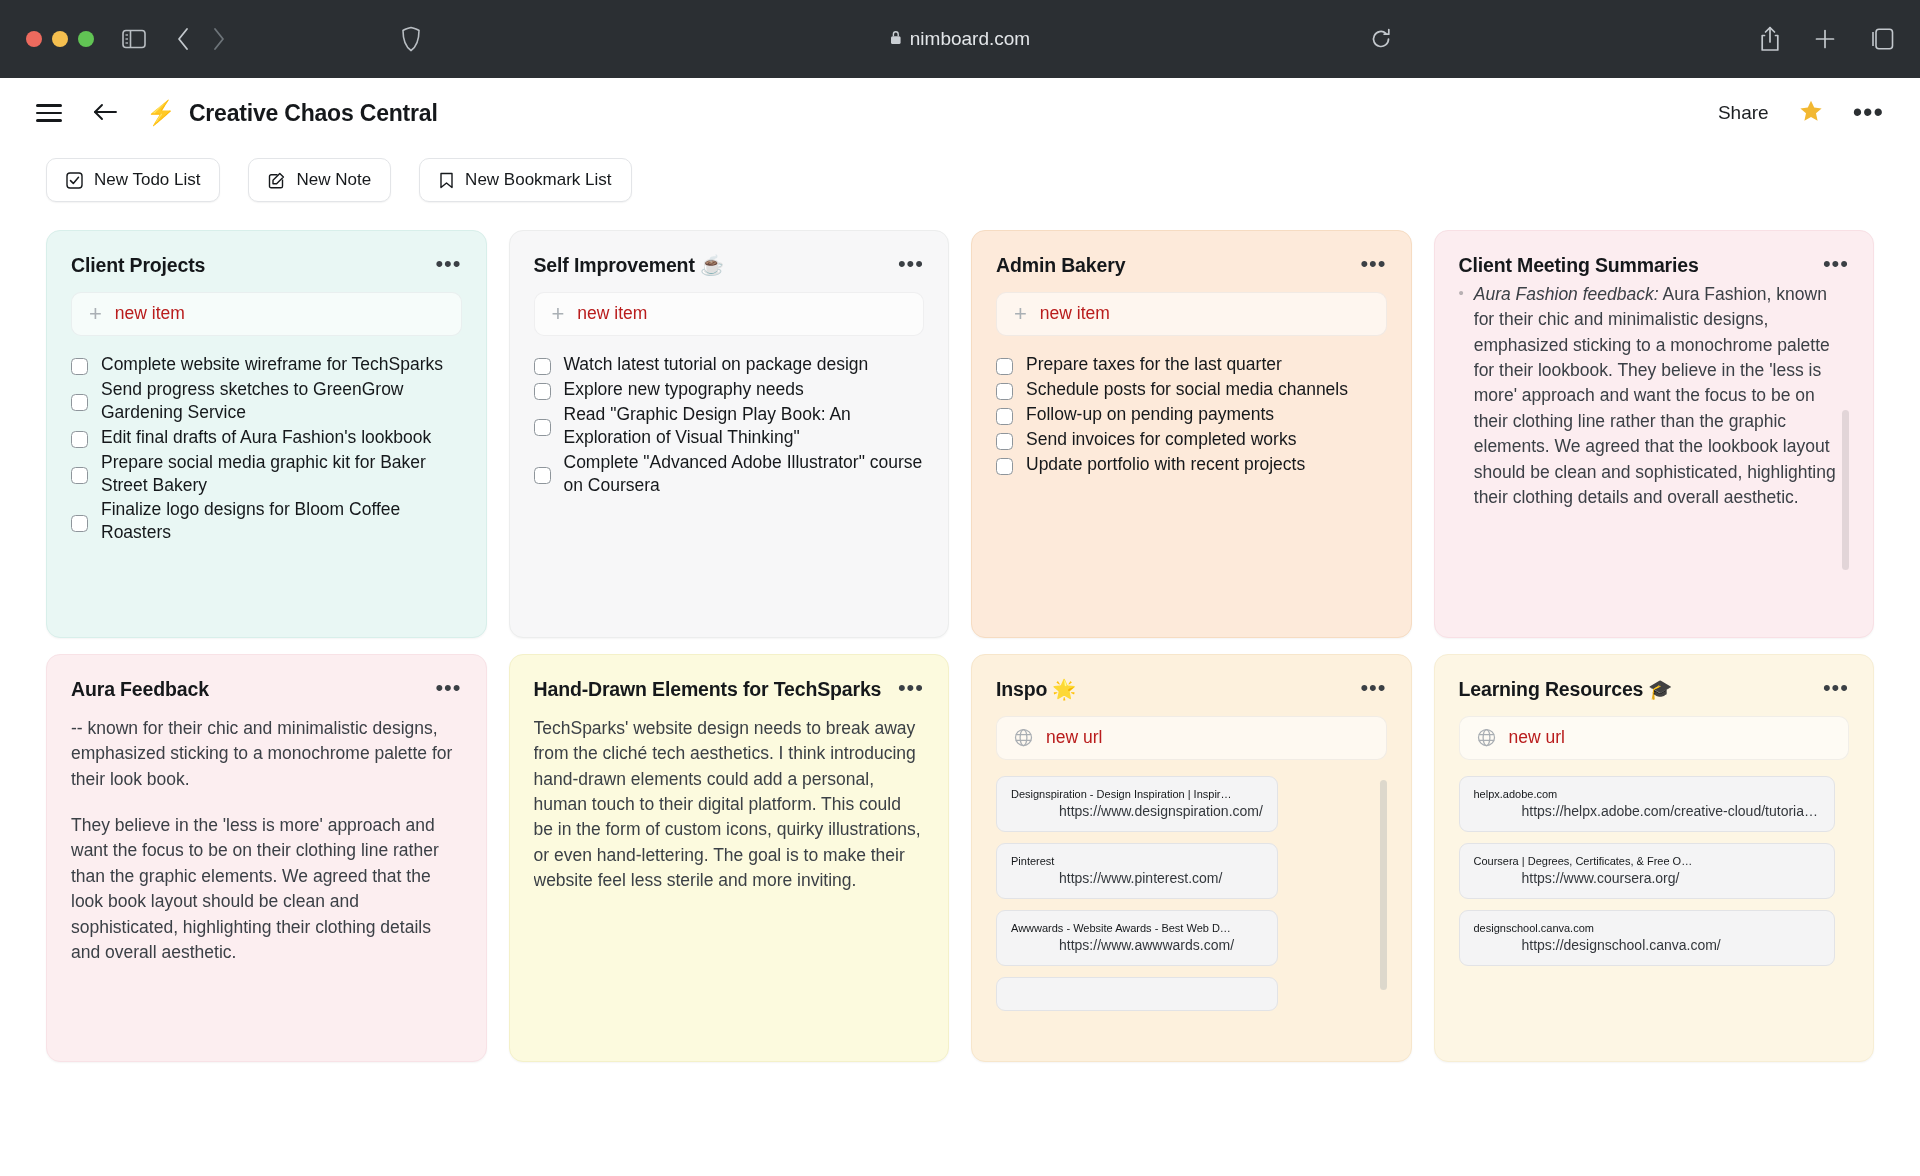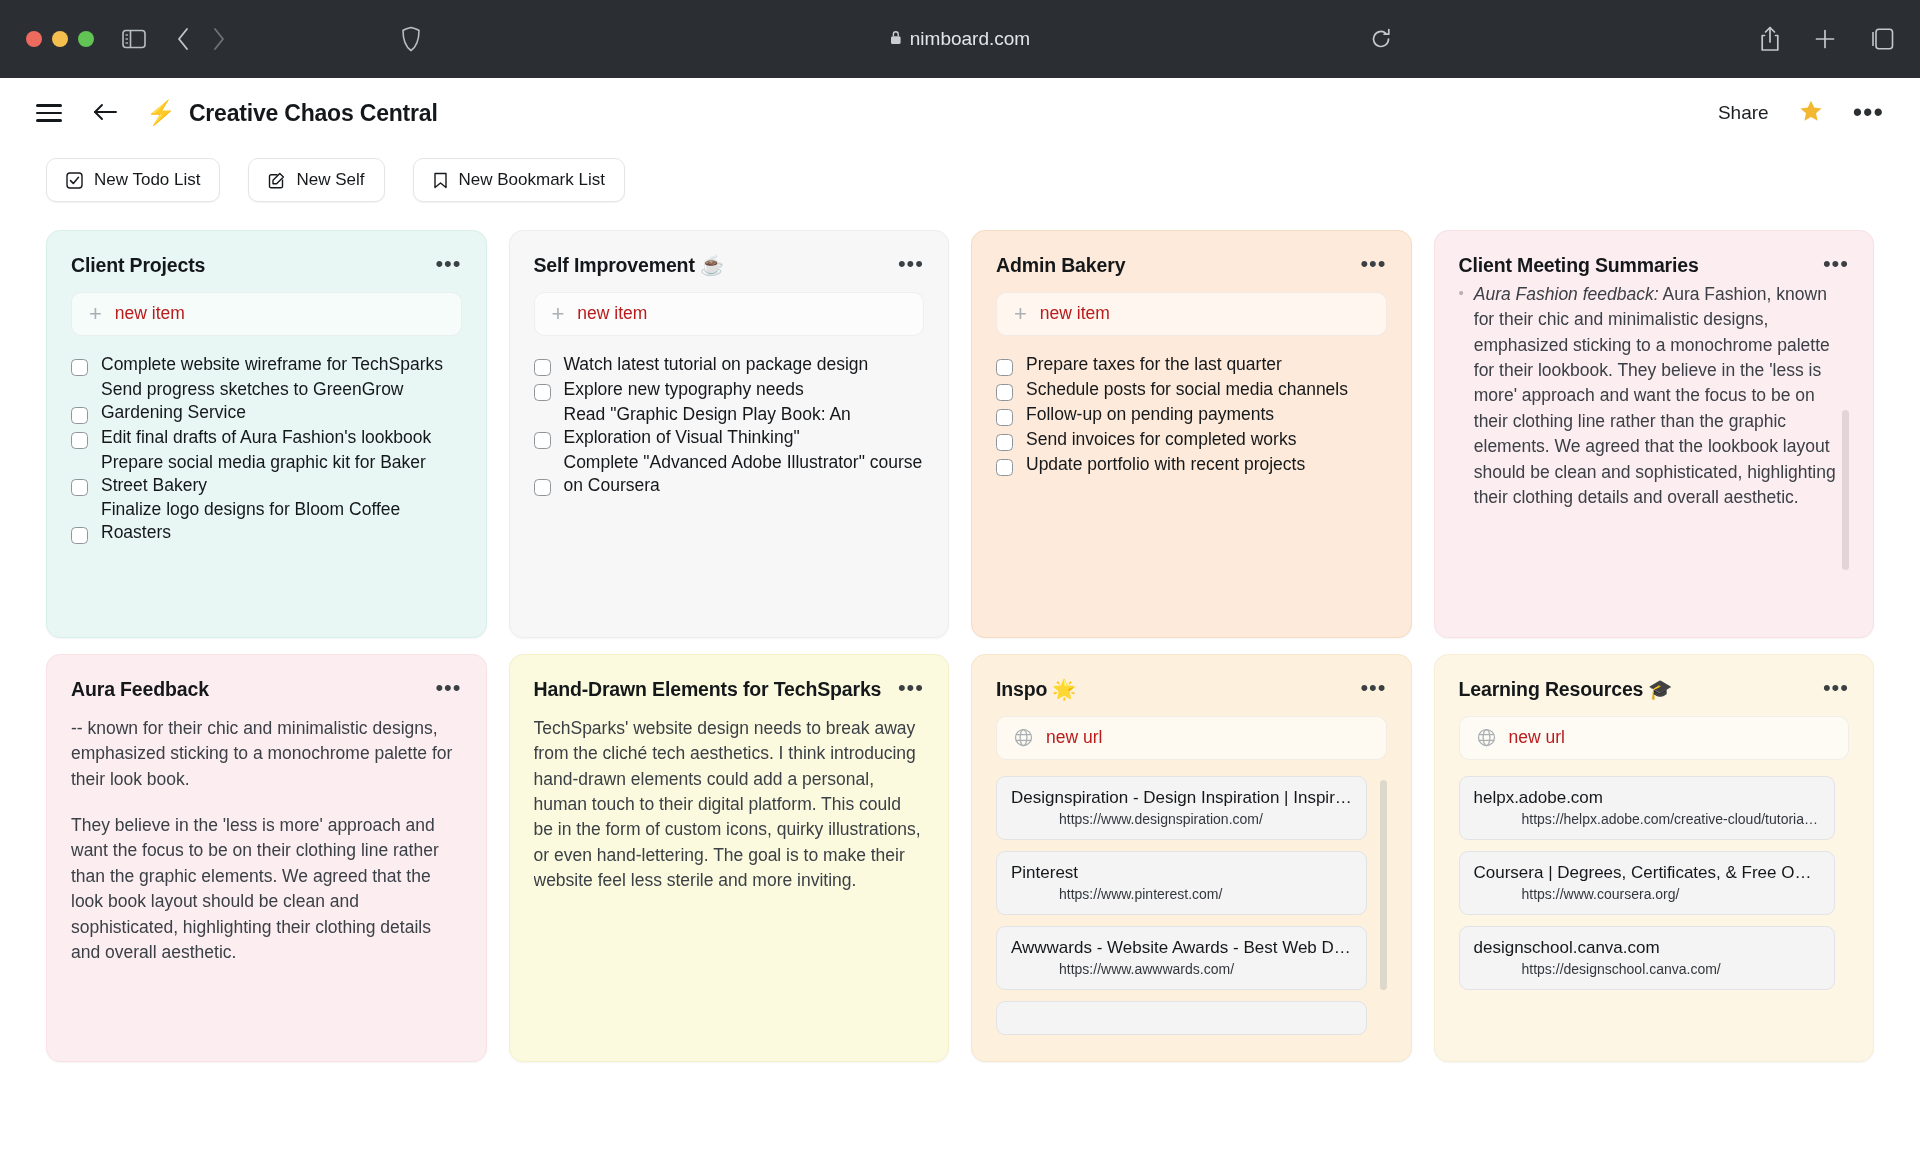--- a/index.html
+++ b/index.html
@@ -169,21 +169,21 @@
     flex: none;
     cursor: text;
   }
   .new-input .ni-ic { color: #a9aeb3; display: inline-flex; align-items: center; }
   .new-input .ni-plus { font-size: 22px; color: #aab0b5; line-height: 1; font-weight: 300; }
   .new-input .ni-text { font-size: 17.5px; color: #b91c1c; }
 
   
   .todo-list { display: flex; flex-direction: column; gap: 0px; overflow: hidden; }
   .todo-item {
-    display: flex; align-items: flex-end; gap: 13px;
+    display: flex; align-items: center; gap: 13px;
     padding: 1px 0;
   }
   .tcheck {
     width: 17px; height: 17px;
     border: 1.6px solid #8e959b;
     border-radius: 4.5px;
     background: #fff;
     flex: none;
     margin-top: 4px;
     cursor: pointer;
@@ -217,21 +217,21 @@
   }
   .bookmark {
     background: #f4f4f5;
     border: 1px solid #e2e3e6;
     border-radius: 9px;
     padding: 11px 14px 12px 14px;
     flex: none;
     cursor: pointer;
   }
   .bm-title {
-    font-size: 17px; color: #15181b;
+    font-size: 11px; color: #15181b;
     white-space: nowrap; overflow: hidden; text-overflow: ellipsis;
     margin-bottom: 3px;
   }
   .bm-url {
     font-size: 14px; color: #33373c;
     white-space: nowrap; overflow: hidden; text-overflow: ellipsis; margin-left: 48px;
   }
 
   .v-scrollbar {
     position: absolute;
@@ -362,21 +362,21 @@
       </span>
       <span>New Todo List</span>
     </div>
     <div class="tool-btn">
       <span class="tool-ic">
         <svg width="17" height="17" viewBox="0 0 17 17" fill="none" stroke="#16191c" stroke-width="1.4" stroke-linejoin="round">
           <path d="M14.5 7.5 V14.2 a1.6 1.6 0 0 1 -1.6 1.6 H3.1 A1.6 1.6 0 0 1 1.5 14.2 V4.4 A1.6 1.6 0 0 1 3.1 2.8 H9.5"></path>
           <path d="M11.8 1.4 L15.4 5 L8.6 11.8 H5 V8.2 Z"></path>
         </svg>
       </span>
-      <span>New Self</span>
+      <span>New Note</span>
     </div>
     <div class="tool-btn">
       <span class="tool-ic">
         <svg width="15" height="17" viewBox="0 0 15 17" fill="none" stroke="#16191c" stroke-width="1.4" stroke-linejoin="round">
           <path d="M2 1.5 H13 V15.5 L7.5 11 L2 15.5 Z"></path>
         </svg>
       </span>
       <span>New Bookmark List</span>
     </div>
   </div>

